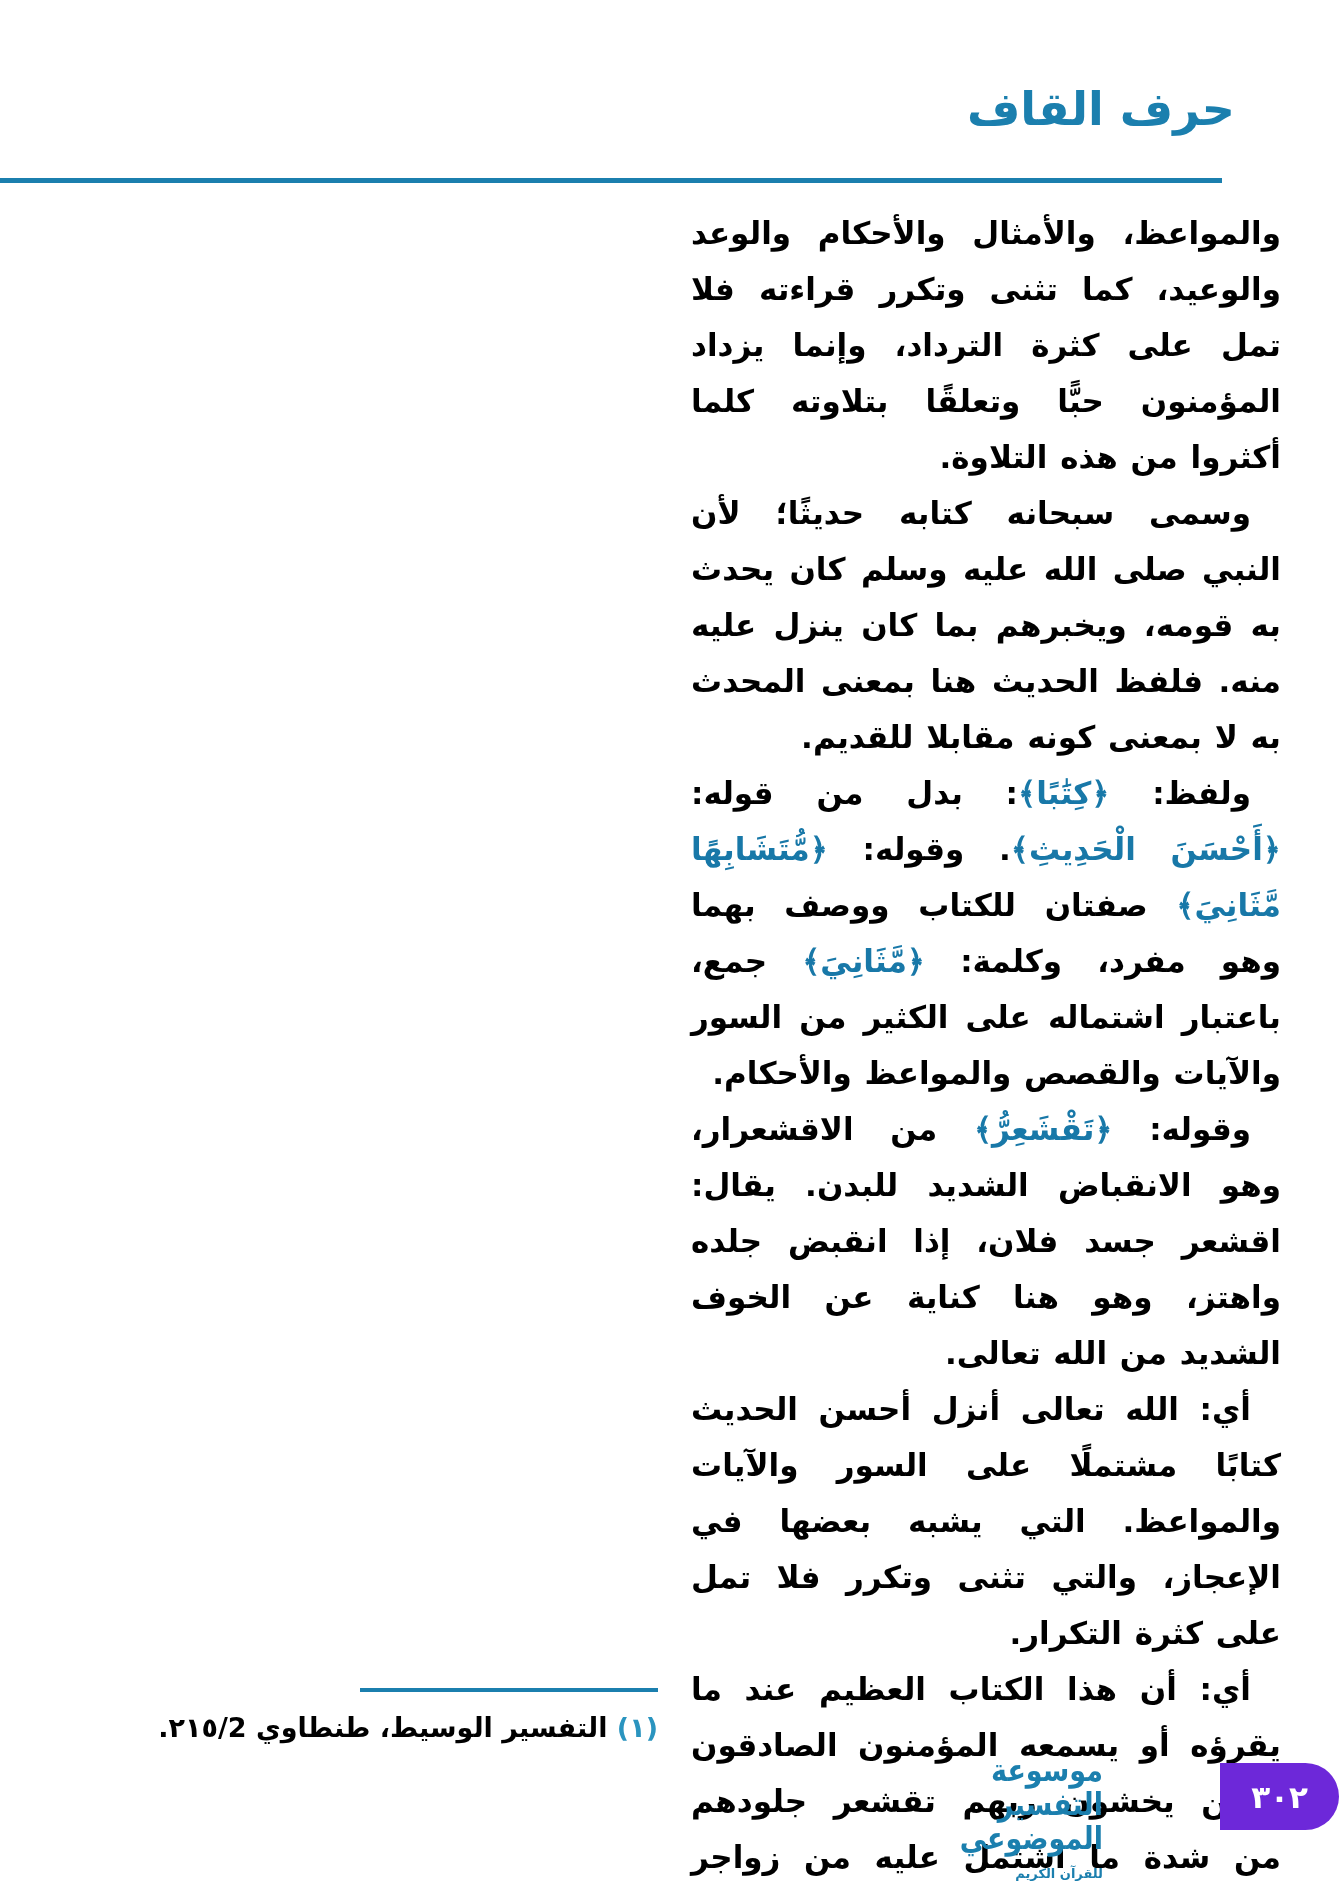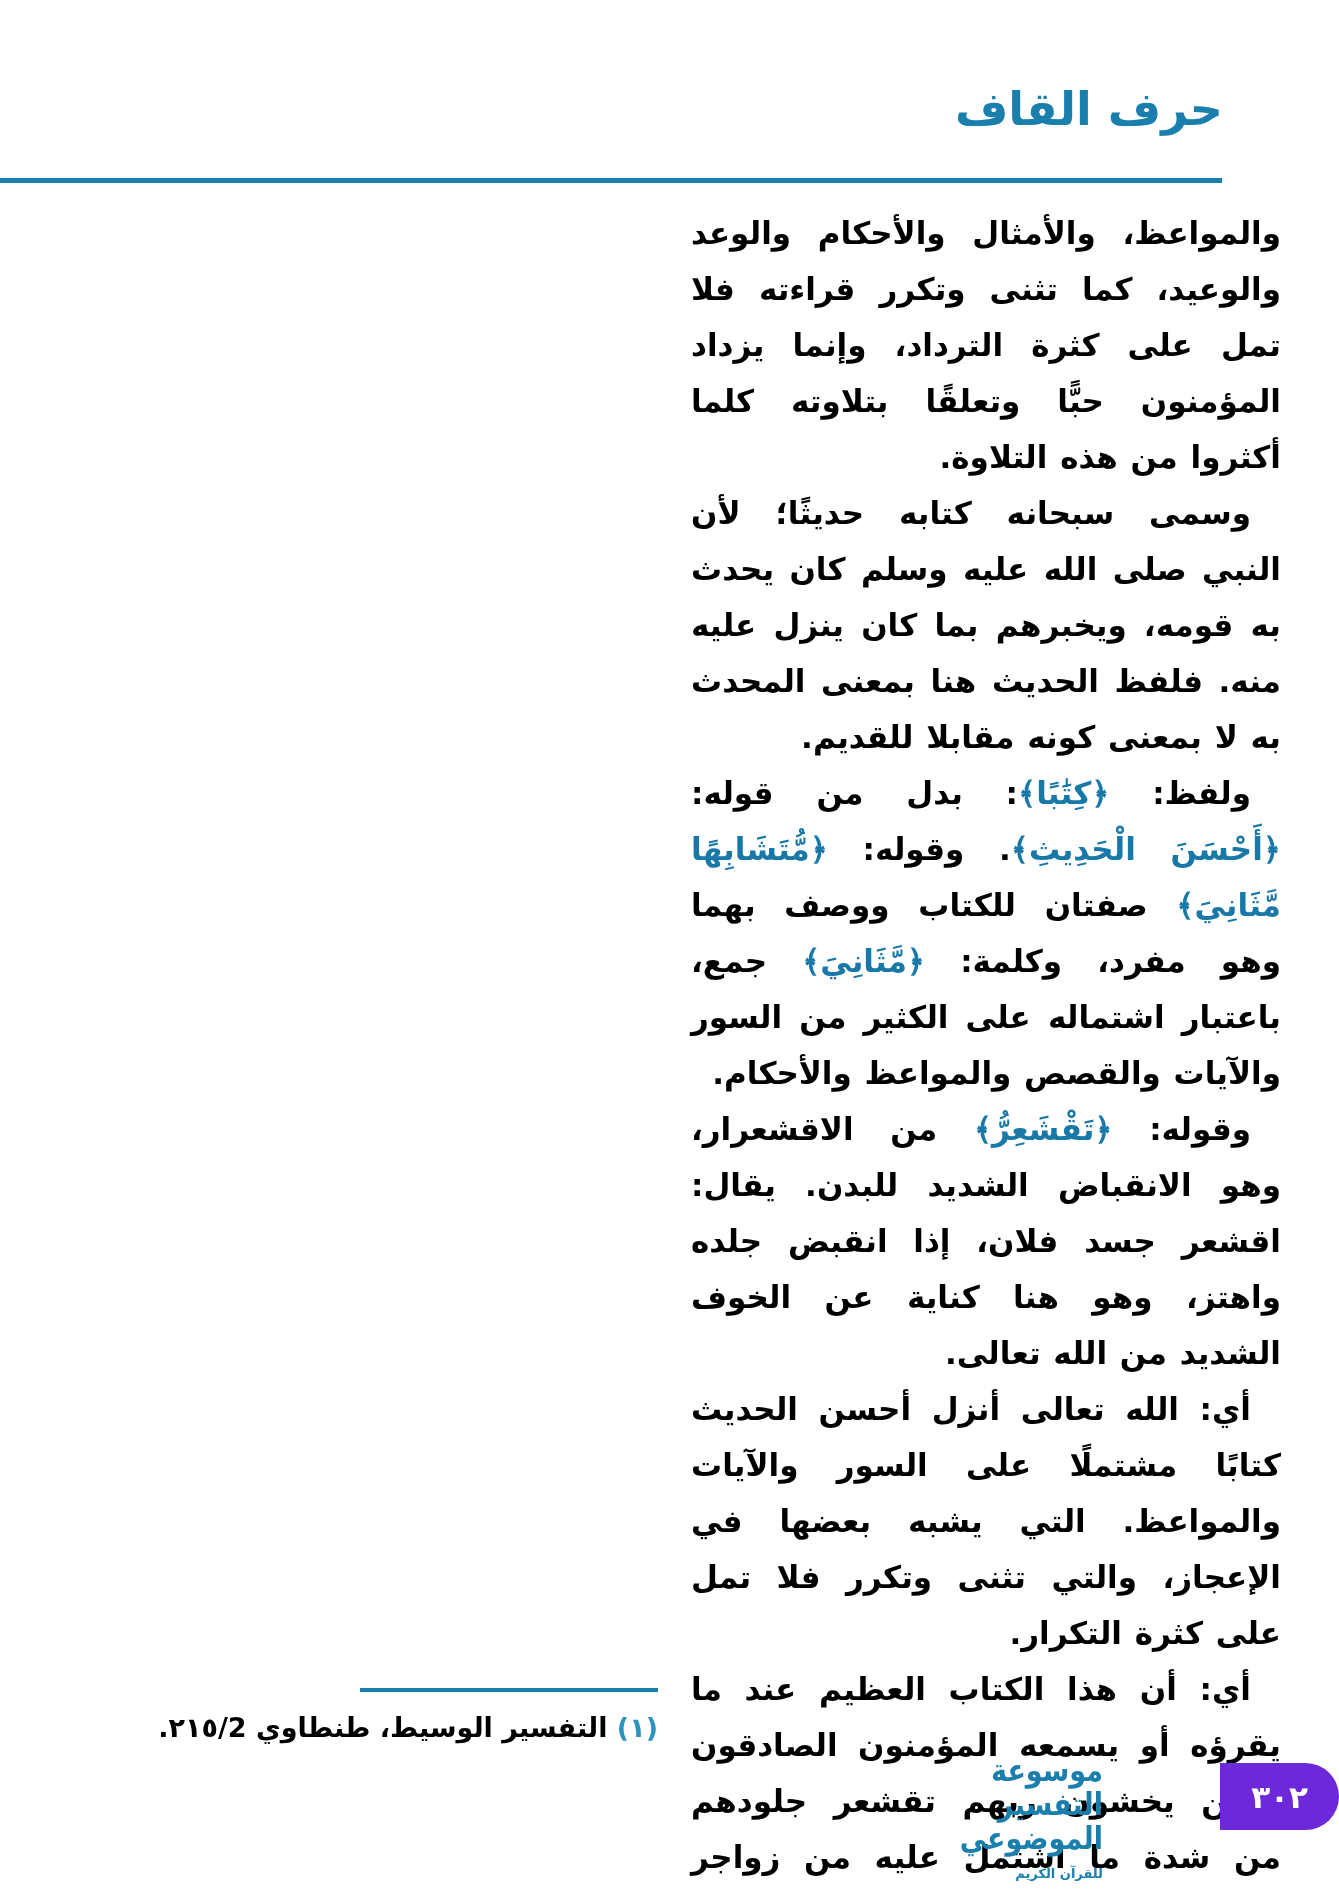--- a/index.html
+++ b/index.html
@@ -8,21 +8,21 @@
     background: #ffffff;
     position: relative;
     overflow: hidden;
     font-family: "DejaVu Sans", sans-serif;
     color: #000000;
     direction: rtl;
   }
   
   .header-title {
     position: absolute;
-    top: 86px; right: 116px;
+    top: 86px; right: 104px;
     font-size: 46px; font-weight: bold;
     color: #1b7fae;
     letter-spacing: -2px;
     line-height: 1;
   }
   .header-rule {
     position: absolute;
     top: 178px; left: 0;
     width: 1222px; height: 5px;
     background: #1b7fae;

